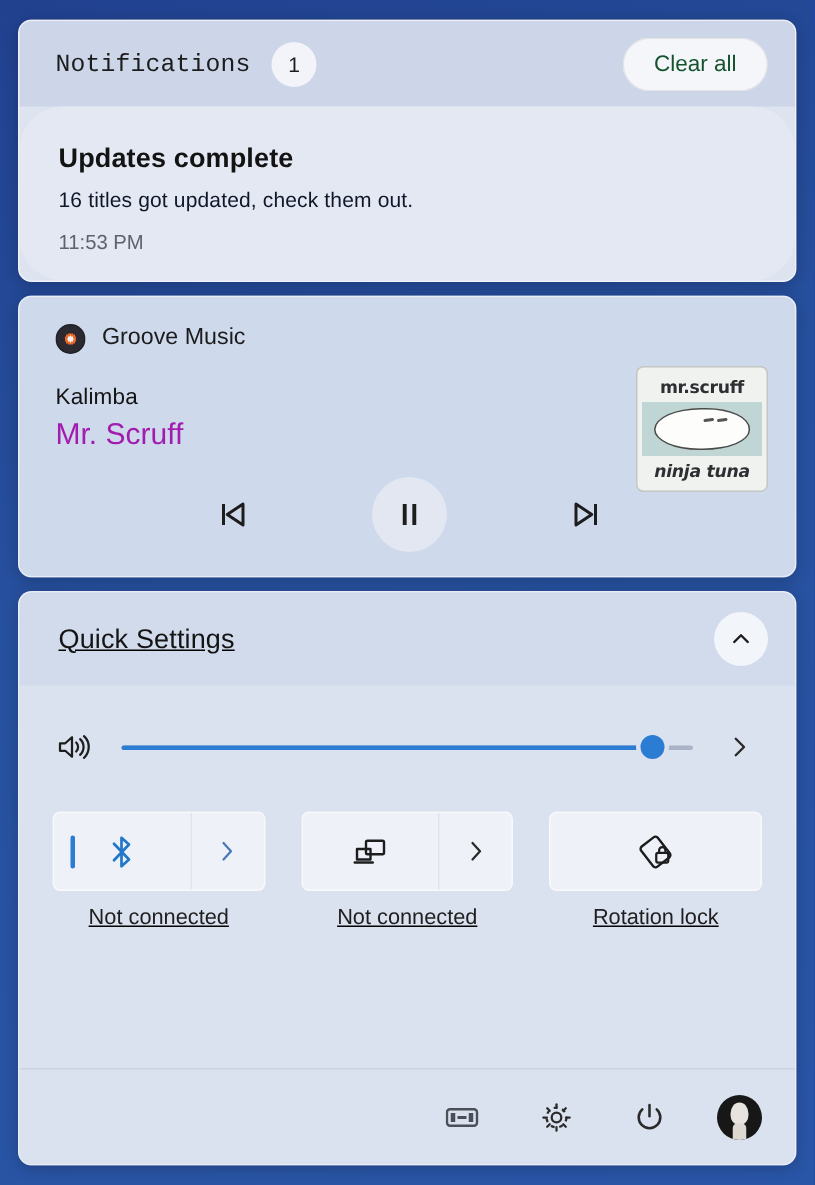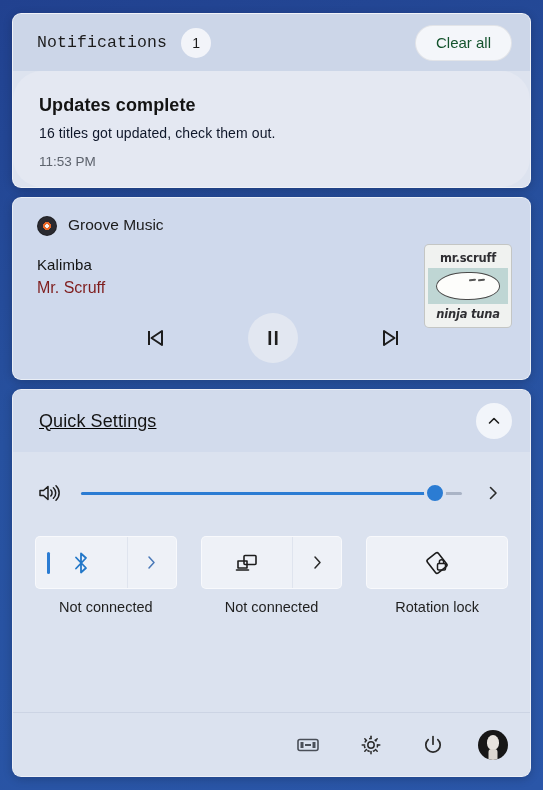--- a/index.html
+++ b/index.html
@@ -136,22 +136,22 @@
     color: #1c1c1c;
   }
   .track-title {
     margin-top: 20px;
     font-size: 15px;
     color: #141414;
     letter-spacing: 0.1px;
   }
   .track-artist {
     margin-top: 6px;
-    font-size: 16px;
-    color: #7f1d1d;
+    font-size: 20px;
+    color: #a21caf;
   }
   .album-art {
     position: absolute;
     right: 18px;
     top: 18px;
     width: 88px;
     height: 84px;
     border-radius: 5px;
     background: #f0f2f0;
     border: 1px solid rgba(0,0,0,0.18);
@@ -313,20 +313,21 @@
     border: none;
     cursor: pointer;
     padding: 0;
   }
 
   
   .tiles {
     display: flex;
     gap: 24px;
     margin-top: 16px;
+    text-decoration: underline;
   }
   .tile-wrap {
     flex: 1;
     display: flex;
     flex-direction: column;
     align-items: center;
   }
   .tile {
     width: 100%;
     height: 53px;

